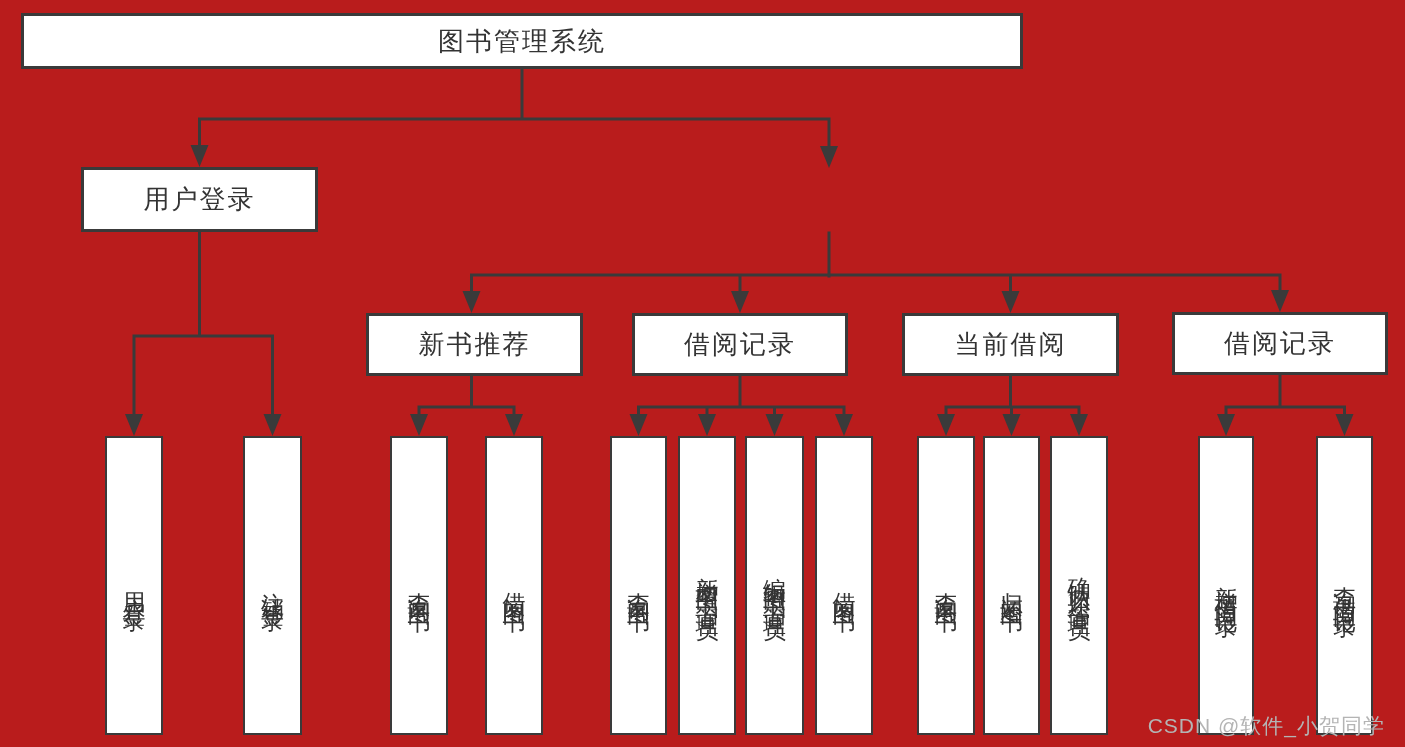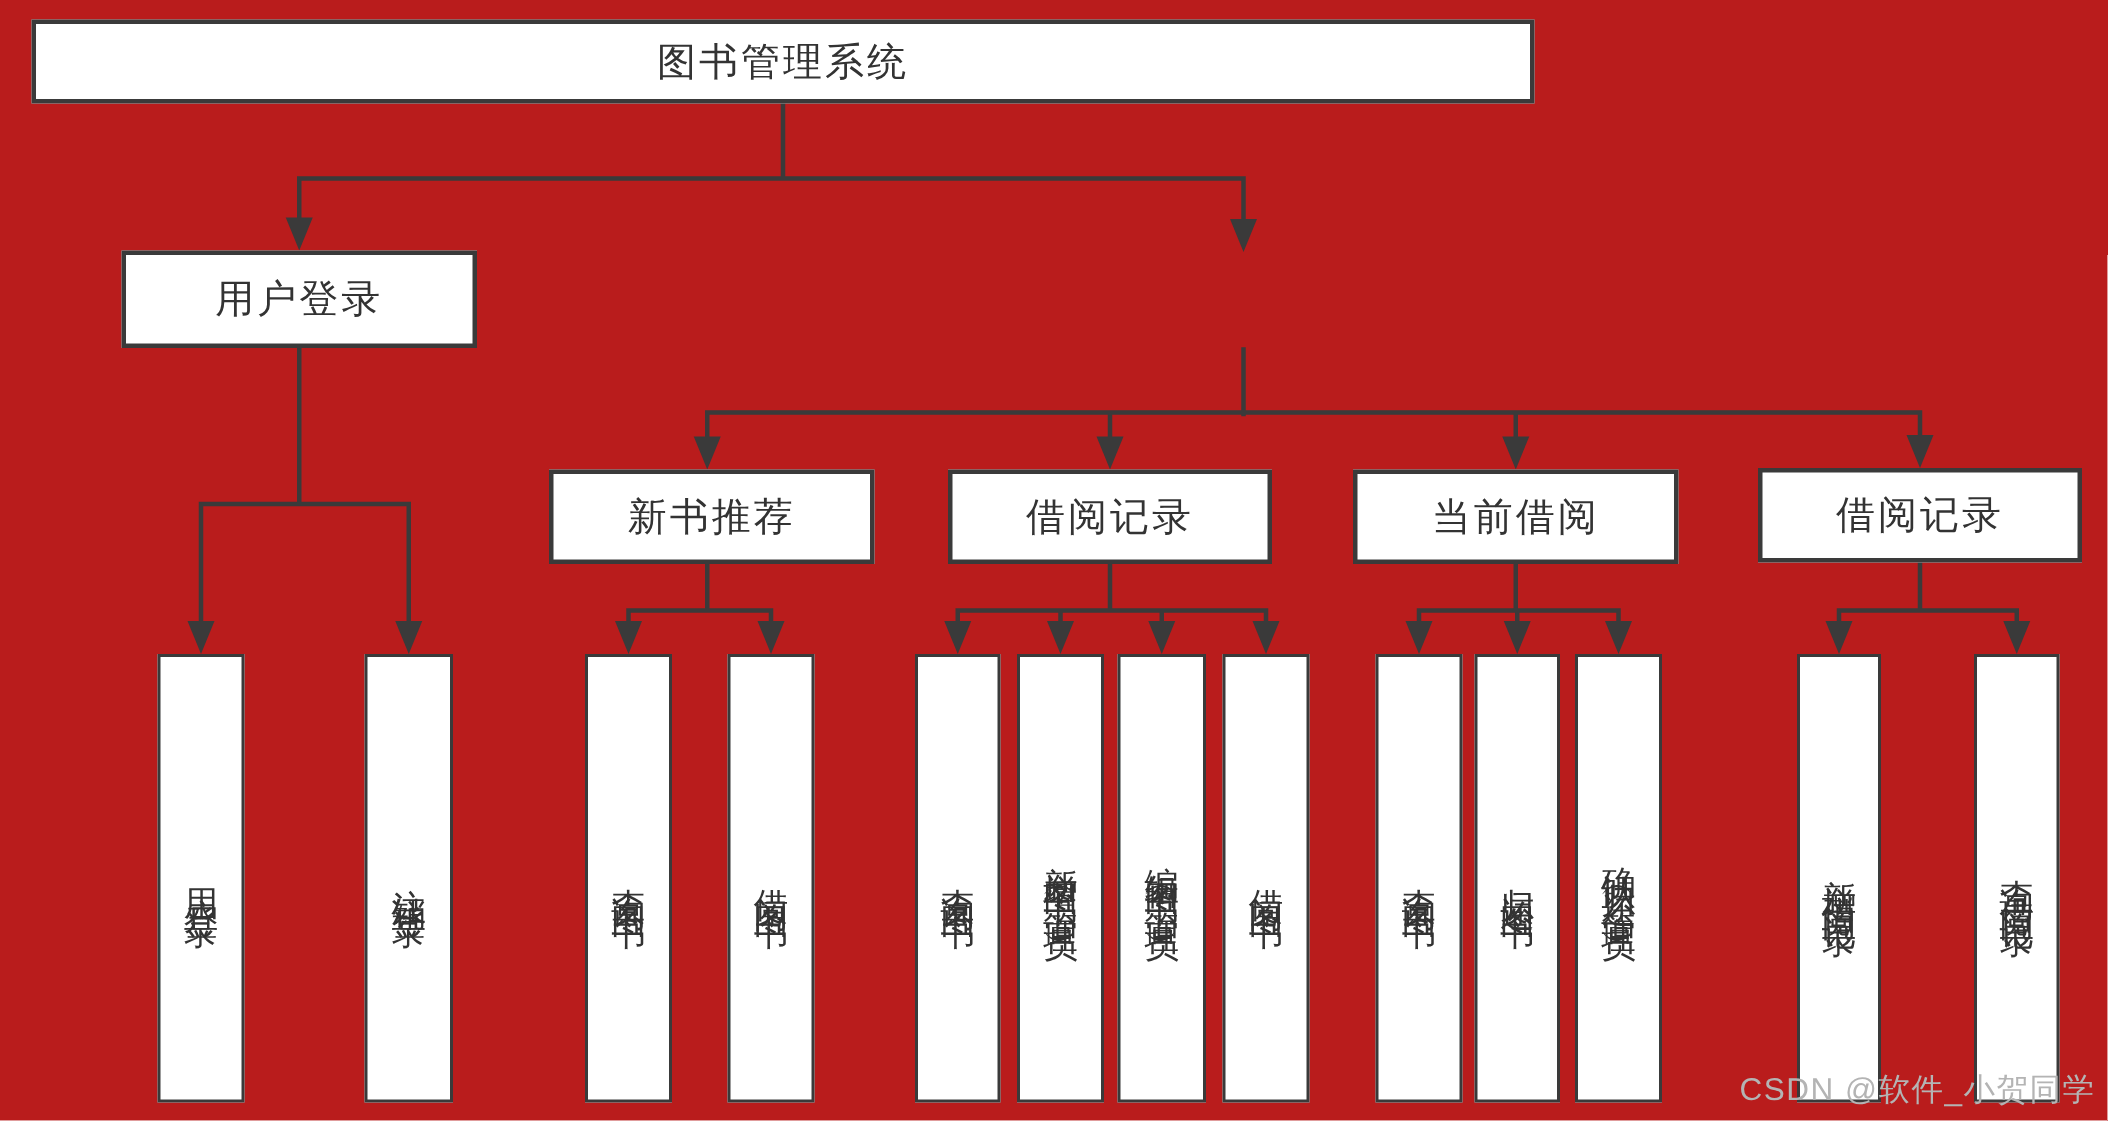--- a/index.html
+++ b/index.html
@@ -38,21 +38,21 @@
     writing-mode: vertical-lr;
     text-orientation: mixed;
     font-size: 23px;
     letter-spacing: 6px;
     line-height: 1;
     white-space: normal;
   }
   #watermark {
     position: absolute;
     top: 712px;
-    right: 8px;
+    right: 20px;
     font-size: 21px;
     color: #b4b4b4;
     letter-spacing: 1px;
     z-index: 5;
   }
 </style>
 </head>
 <body>
 
 <div id="canvas">

